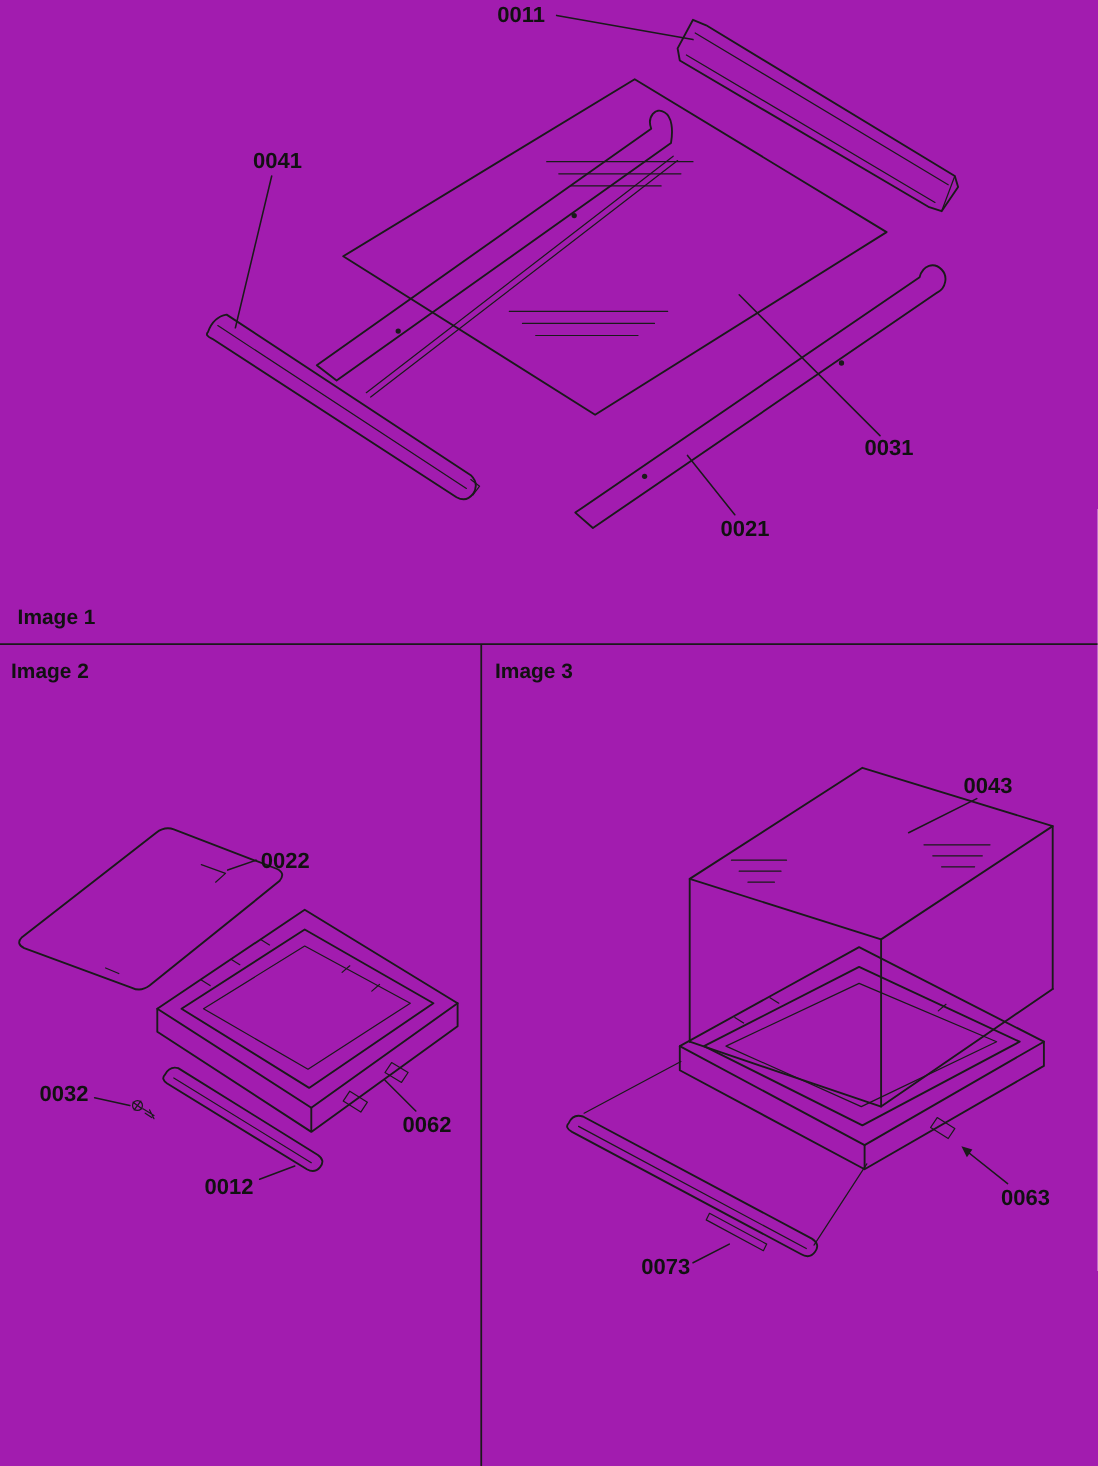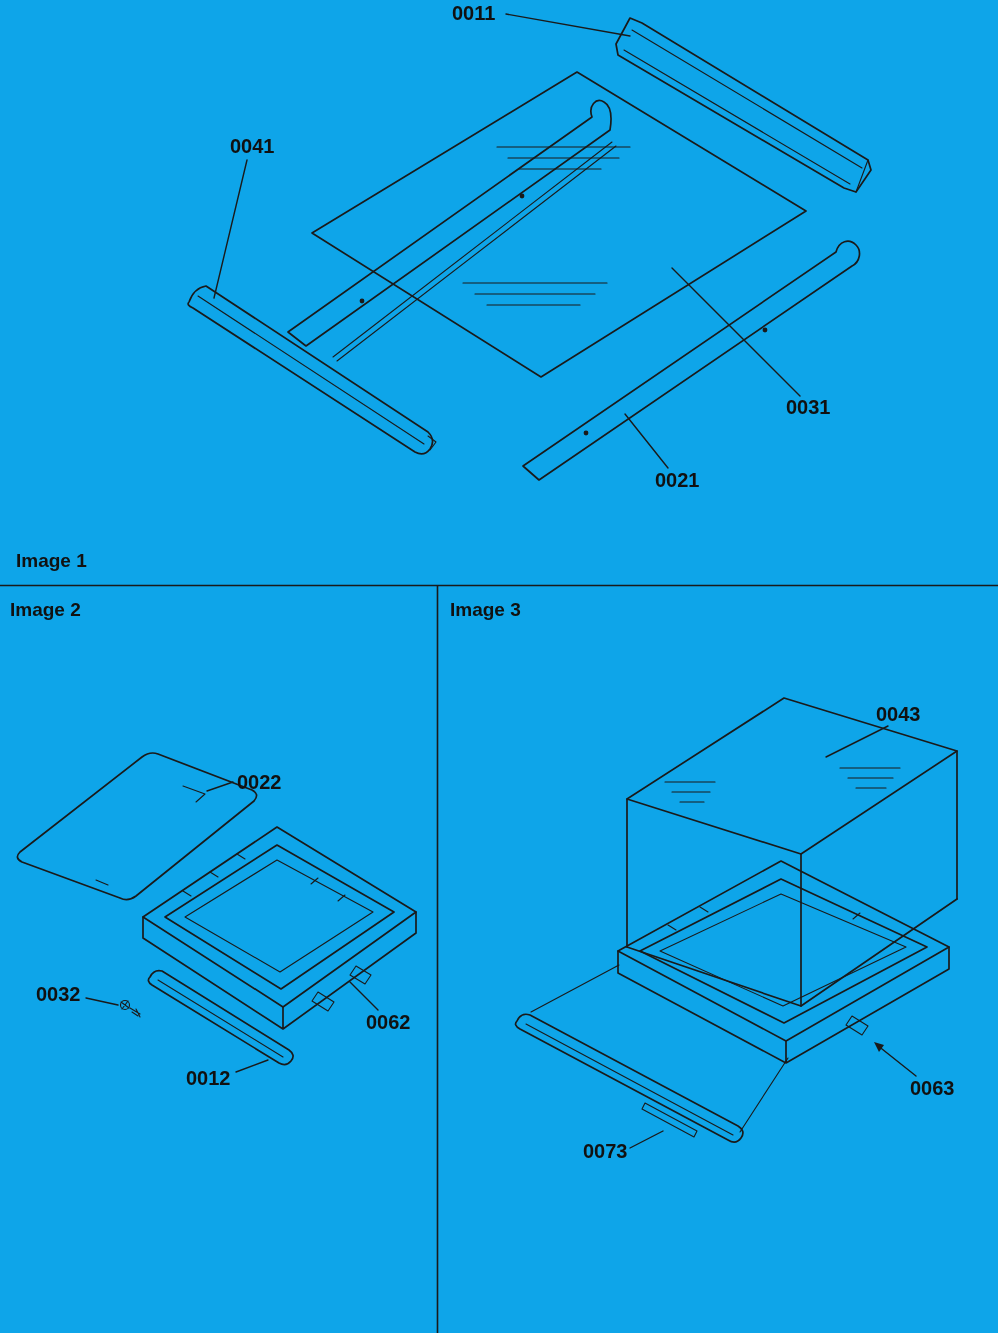--- a/index.html
+++ b/index.html
@@ -1,16 +1,16 @@
 <!DOCTYPE html>
 <html><head>
 <meta charset="utf-8">
 <style>
   html,body{margin:0;padding:0;background:#ffffff;}
-  .canvas{position:relative;width:998px;height:1333px;background:#0ea5e9;overflow:hidden;}
+  .canvas{position:relative;width:998px;height:1333px;background:#a21caf;overflow:hidden;}
   svg{display:block;}
   .part{fill:none;stroke:#1a1a1a;stroke-width:1.7;stroke-linejoin:round;stroke-linecap:round;}
   .thin{fill:none;stroke:#1a1a1a;stroke-width:1.1;stroke-linejoin:round;stroke-linecap:round;}
   .leader{fill:none;stroke:#1a1a1a;stroke-width:1.4;stroke-linecap:round;}
   .hole{fill:#1a1a1a;stroke:none;}
   .divider{stroke:#1a1a1a;stroke-width:1.6;}
   text{font-family:"Liberation Sans","DejaVu Sans",sans-serif;font-weight:bold;fill:#111111;}
   .callout-label{font-size:20px;}
   .section-label{font-size:19px;}
 </style>

